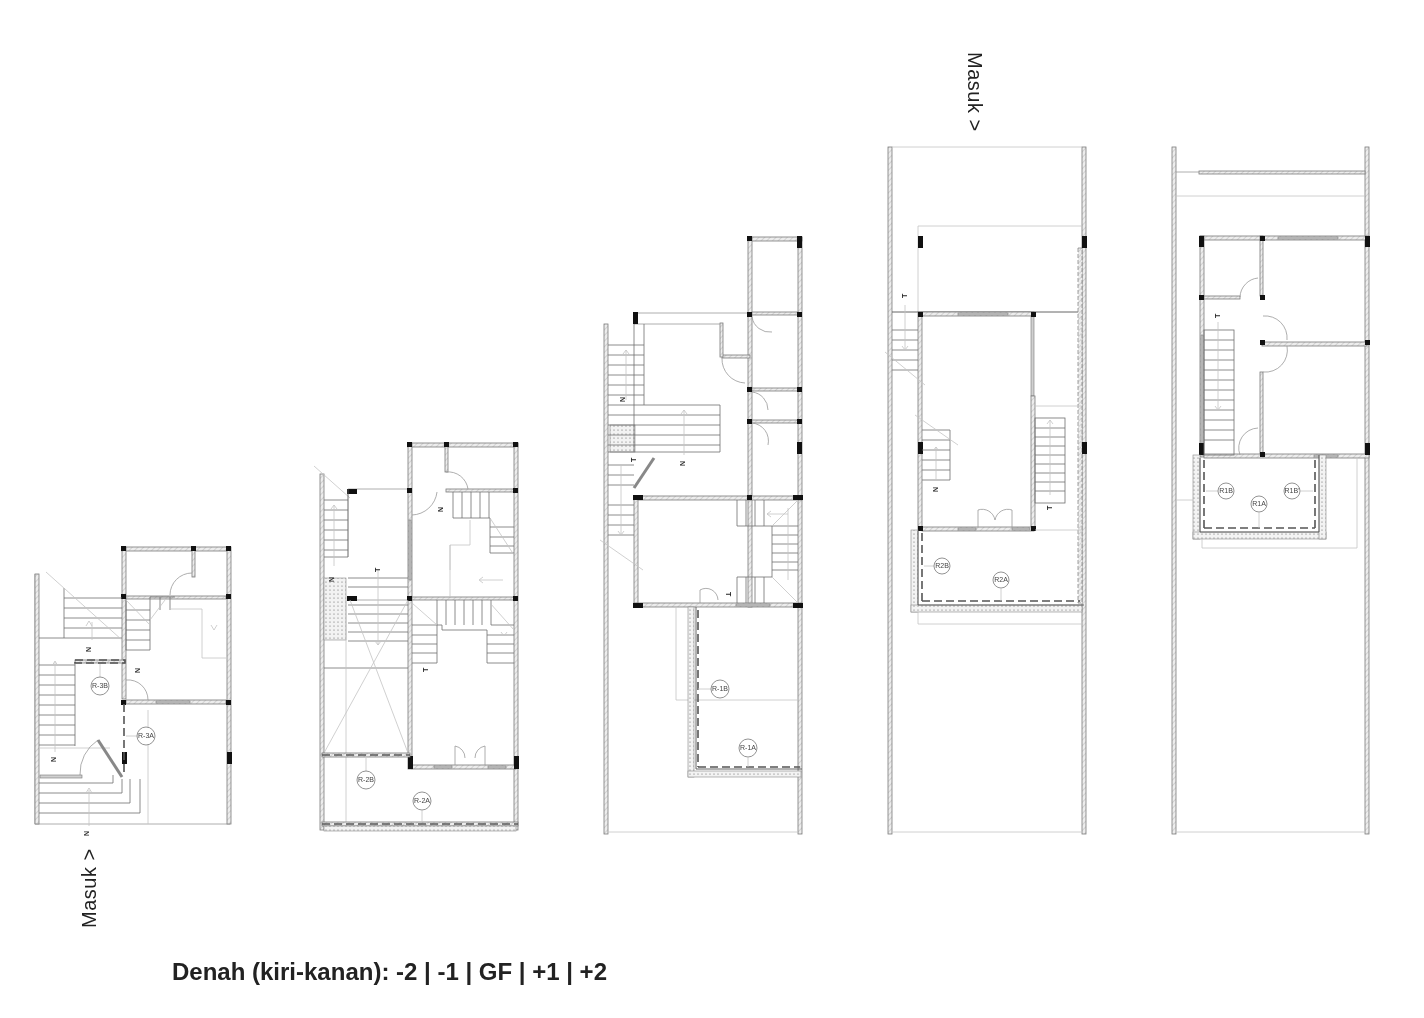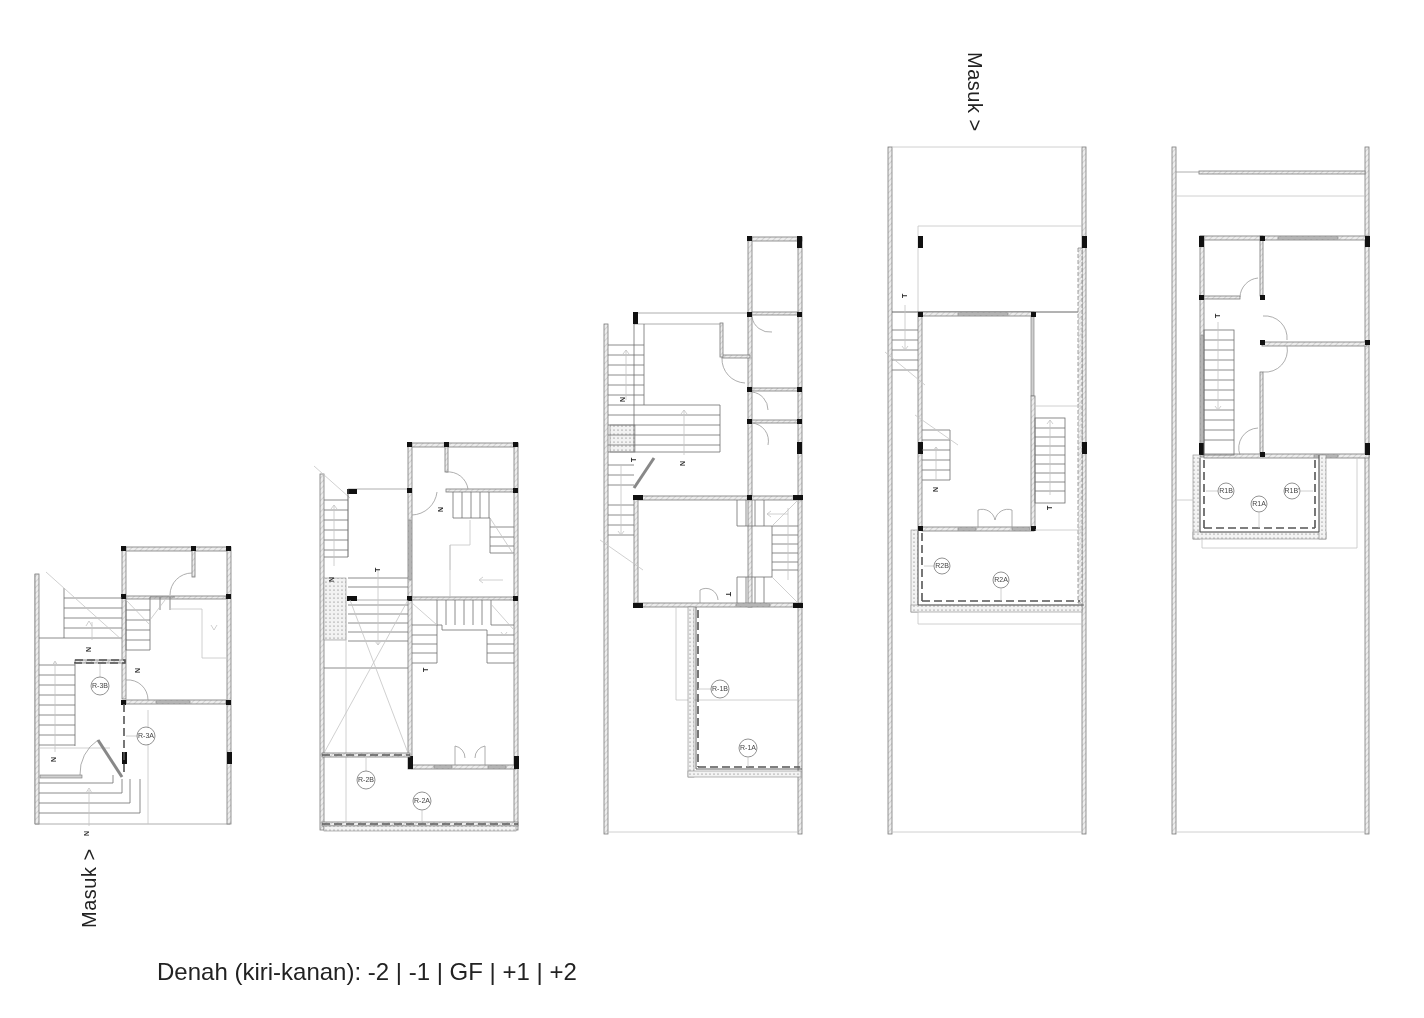--- a/index.html
+++ b/index.html
@@ -14,21 +14,21 @@
     .dash { stroke: #555; stroke-width: 1.6; stroke-dasharray: 8 4; fill: none; }
     .dot { fill: url(#dots); stroke: #888; stroke-width: 0.6; }
     .tag-c { fill: #fff; stroke: #777; stroke-width: 0.8; }
     .tag-t { font-size: 7px; fill: #444; text-anchor: middle; dominant-baseline: middle; font-family: "Liberation Sans", sans-serif; }
     .mark { font-size: 7px; font-weight: bold; fill: #222; font-family: "Liberation Sans", sans-serif; }
     .win { fill: #d0d0d0; stroke: #777; stroke-width: 0.6; }
     .door { stroke: #999; stroke-width: 0.8; fill: none; }
     .masuk { position: absolute; font-size: 20px; color: #222; white-space: nowrap; letter-spacing: 0.5px; }
     #masuk-top { left: 986px; top: 52px; transform-origin: 0 0; transform: translate(0,0) rotate(90deg); }
     #masuk-bottom { left: 78px; top: 928px; transform-origin: 0 0; transform: rotate(-90deg); }
-    #caption { position: absolute; left: 157px; top: 958px; font-size: 24px; color: #222; white-space: nowrap; }
+    #caption { position: absolute; left: 172px; top: 958px; font-size: 24px; color: #222; white-space: nowrap; font-weight: bold; }
   </style>
 </head>
 <body>
 
 <svg id="canvas" width="1424" height="1018" viewBox="0 0 1424 1018">
   <defs>
     <pattern id="hatch" width="4" height="4" patternUnits="userSpaceOnUse" patternTransform="rotate(45)">
       <rect width="4" height="4" fill="#ededed"></rect>
       <line x1="0" y1="0" x2="0" y2="4" stroke="#b5b5b5" stroke-width="1"></line>
     </pattern>

